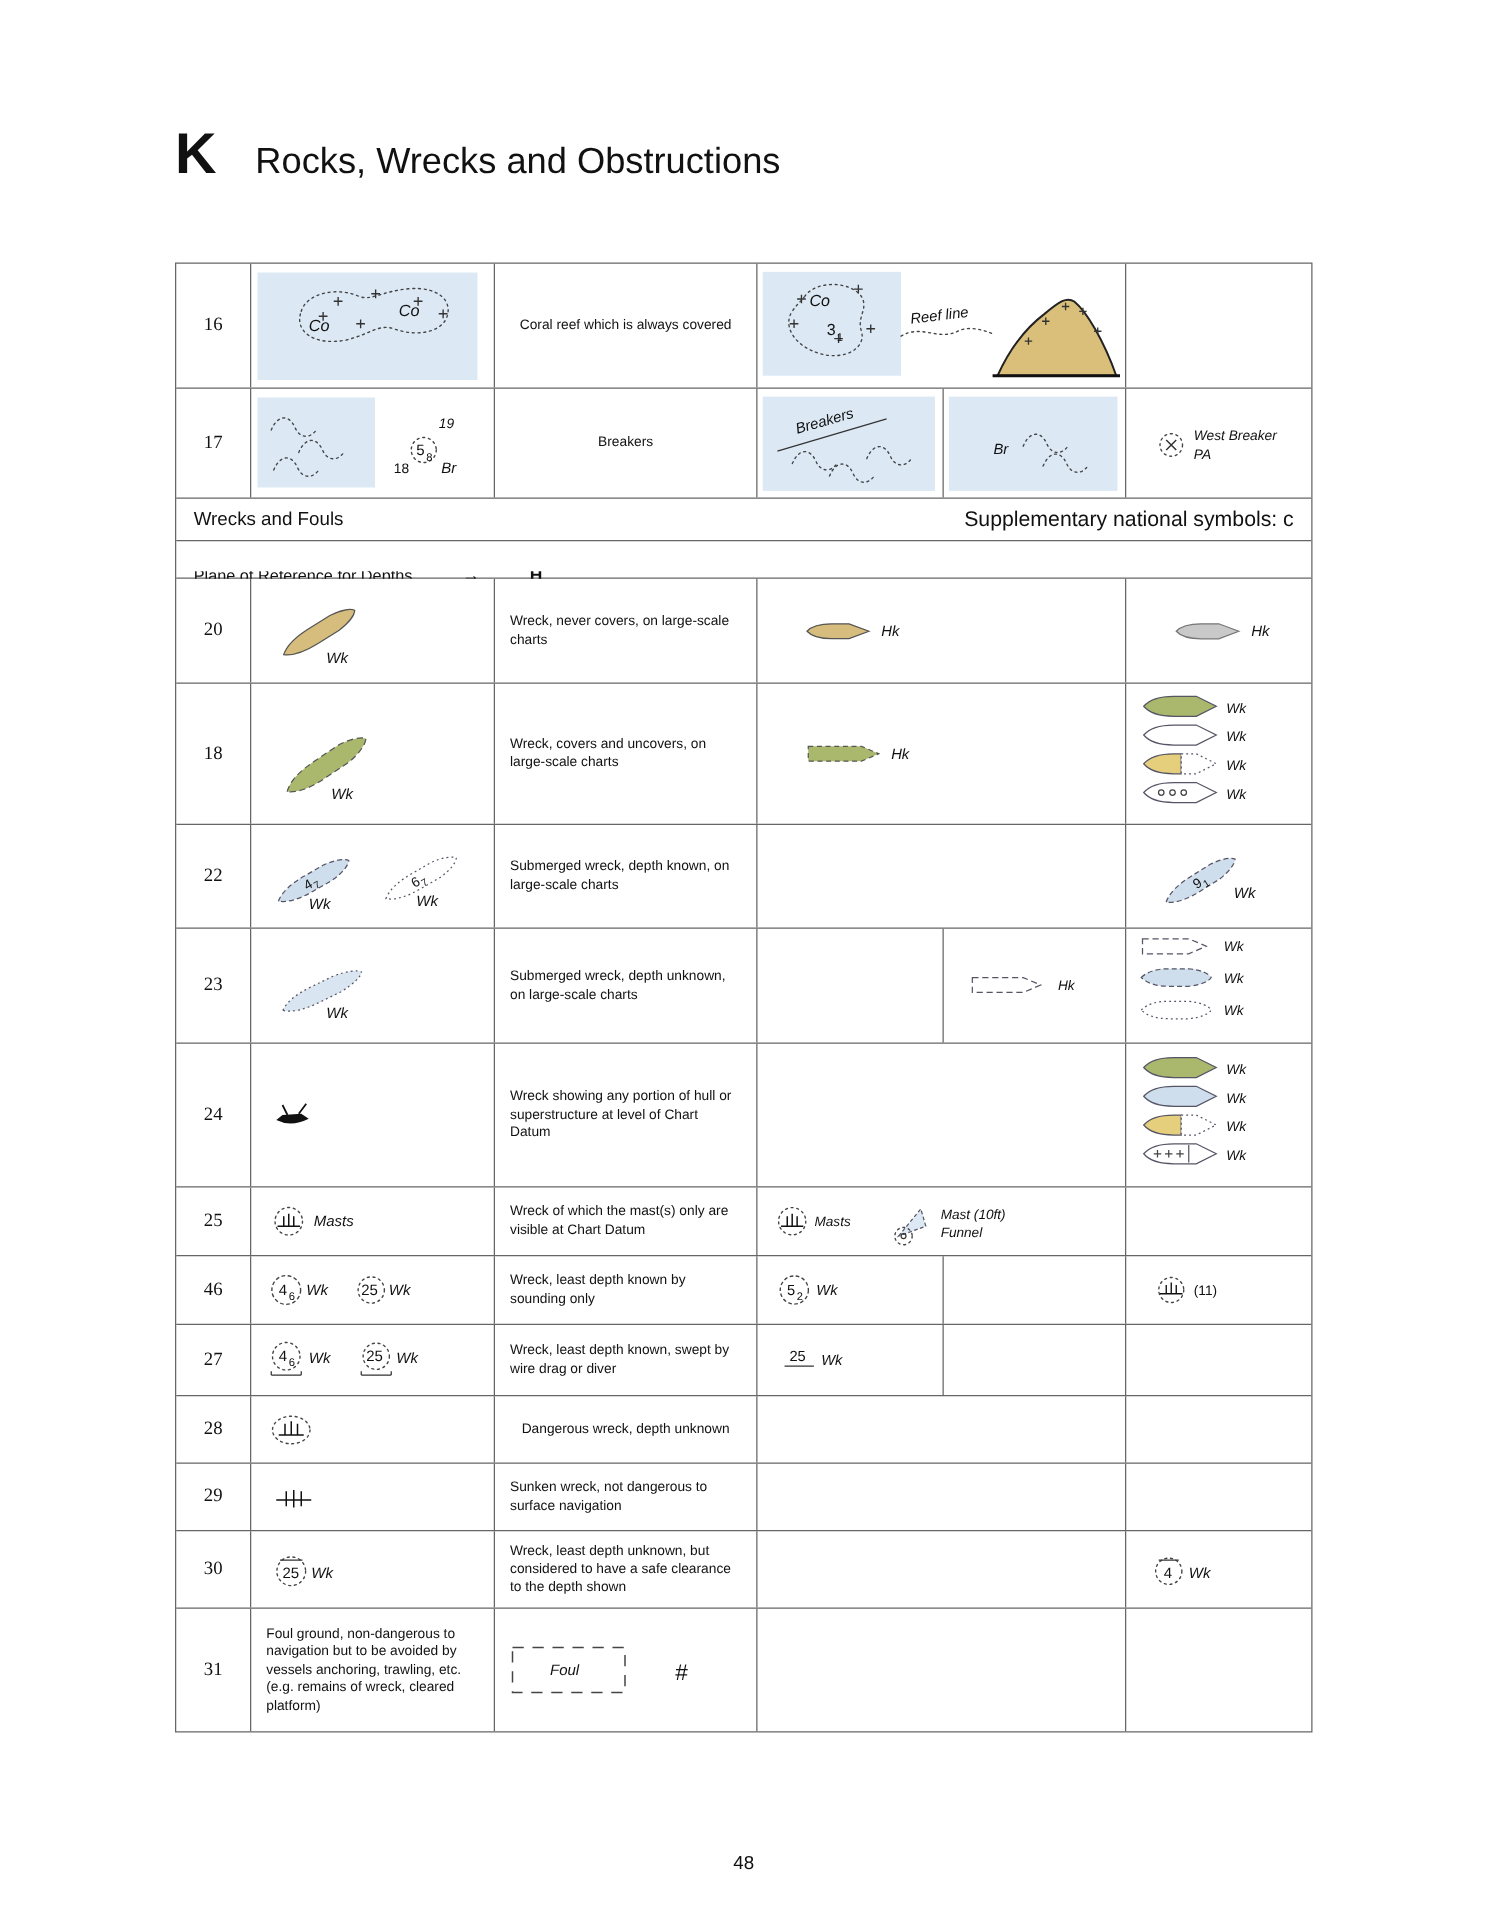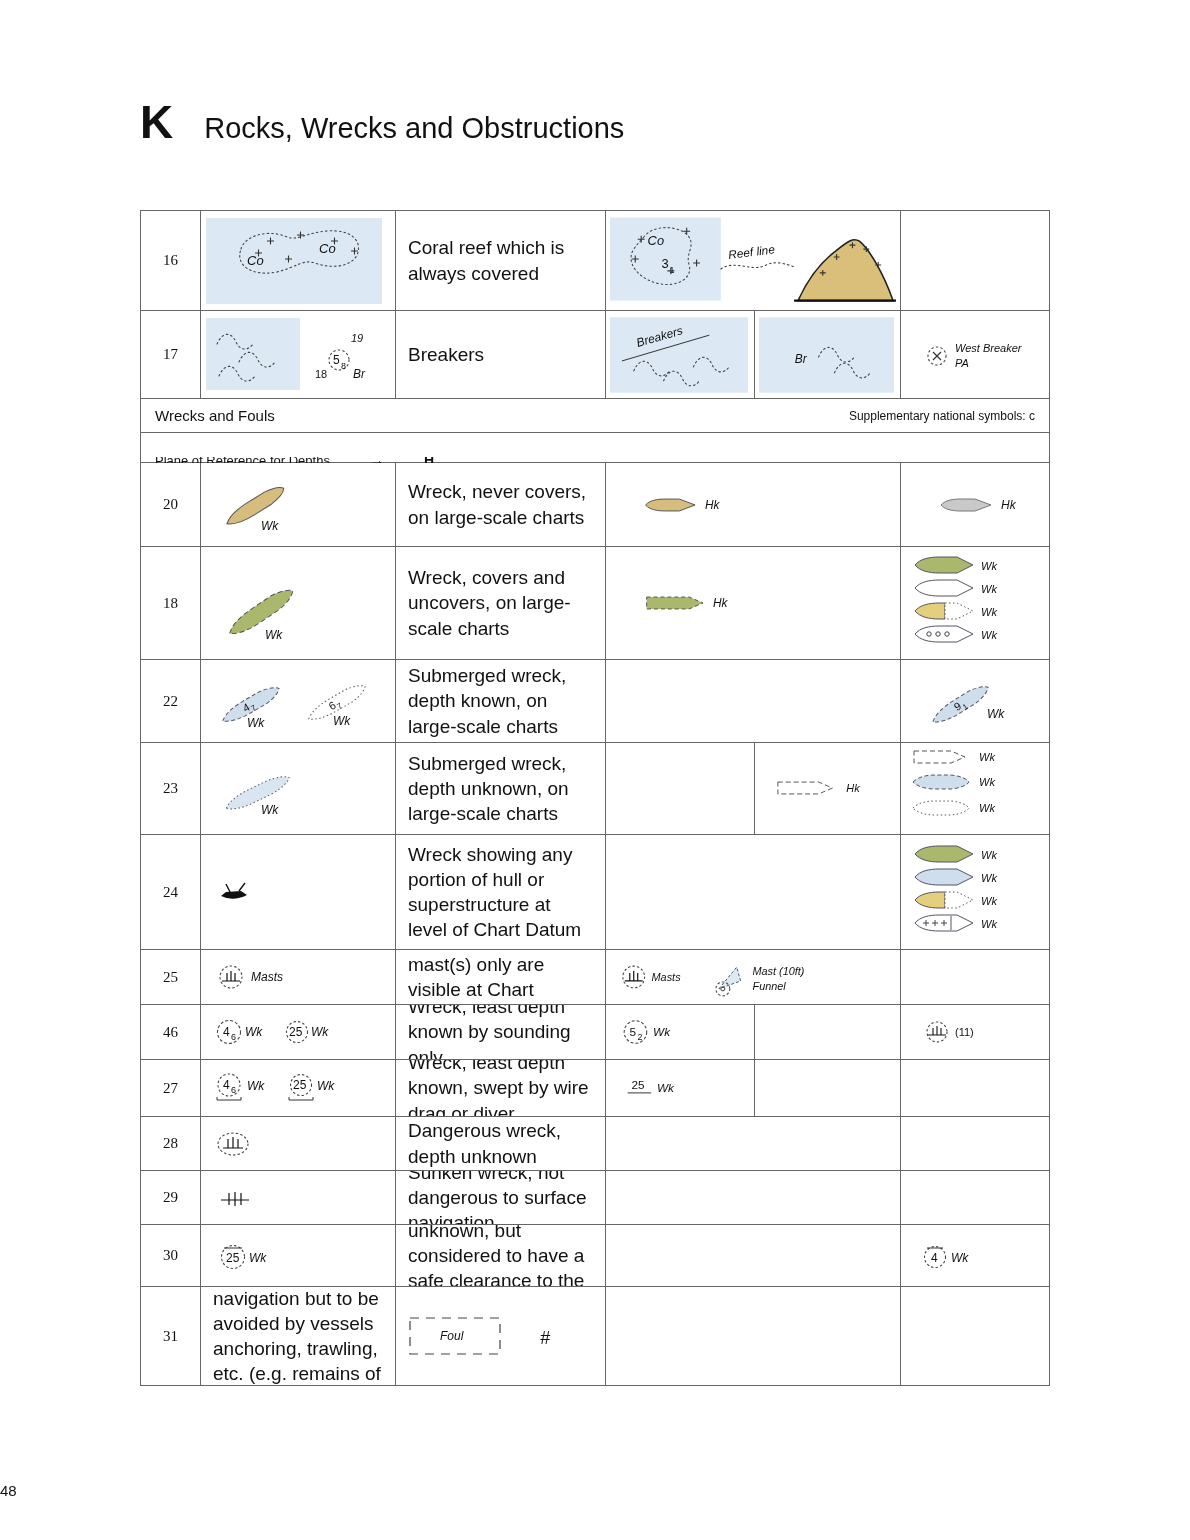--- a/index.html
+++ b/index.html
@@ -13,30 +13,30 @@
 
   .symtable { position:absolute; top:210px; left:140px; width:910px; border:1px solid #666; }
   .row { display:grid; border-bottom:1px solid #666; }
   .row:last-child { border-bottom:none; }
   .g5 { grid-template-columns:60px 195px 210px 295px 148px; }
   .g6 { grid-template-columns:60px 195px 210px 149px 146px 148px; }
   .g1 { grid-template-columns:908px; }
   .cell { border-right:1px solid #666; display:flex; align-items:center; padding:3px 4px; overflow:hidden; position:relative; }
   .cell:last-child { border-right:none; }
   .num  { justify-content:center; font-size:15px;font-family:Liberation Serif, serif; }
-  .desc { padding:6px 12px; font-size:19px; line-height:1.32; }
+  .desc { padding:6px 12px; font-size:11px; line-height:1.32;justify-content:center; }
   .full { width:100%; border-right:none;text-align:right; }
   .hdrflex  { display:flex; justify-content:space-between; align-items:center; padding:0 14px; }
   .wf   { font-size:15px; }
-  .supp { font-size:12px; }
+  .supp { font-size:17px; }
   .planeflex { display:flex; align-items:center; gap:40px; padding-left:14px; font-size:13px;margin-top:24px; }
   .planeH { font-weight:bold; font-size:14px; }
   .arrow { font-size:14px; }
 
-  .page-number { position:absolute; top:1482px; left:0; width:1190px; text-align:left; font-size:15px; }
+  .page-number { position:absolute; top:1482px; left:0; width:1190px; text-align:center; font-size:15px; }
 
   svg text { font-family:"Liberation Sans", sans-serif; fill:#111; }
   .it  { font-style:italic; }
   .f8  { font-size:8px; }  .f9 { font-size:9px; }
   .f11 { font-size:11px; } .f12 { font-size:12px; }
   .f13 { font-size:13px; } .f18 { font-size:18px; }
   .dot   { fill:none; stroke:#444; stroke-width:1.1; stroke-dasharray:1.6,3; stroke-linecap:round; }
   .cross { stroke:#333; stroke-width:1.1; fill:none; }
 </style>
 </head>

